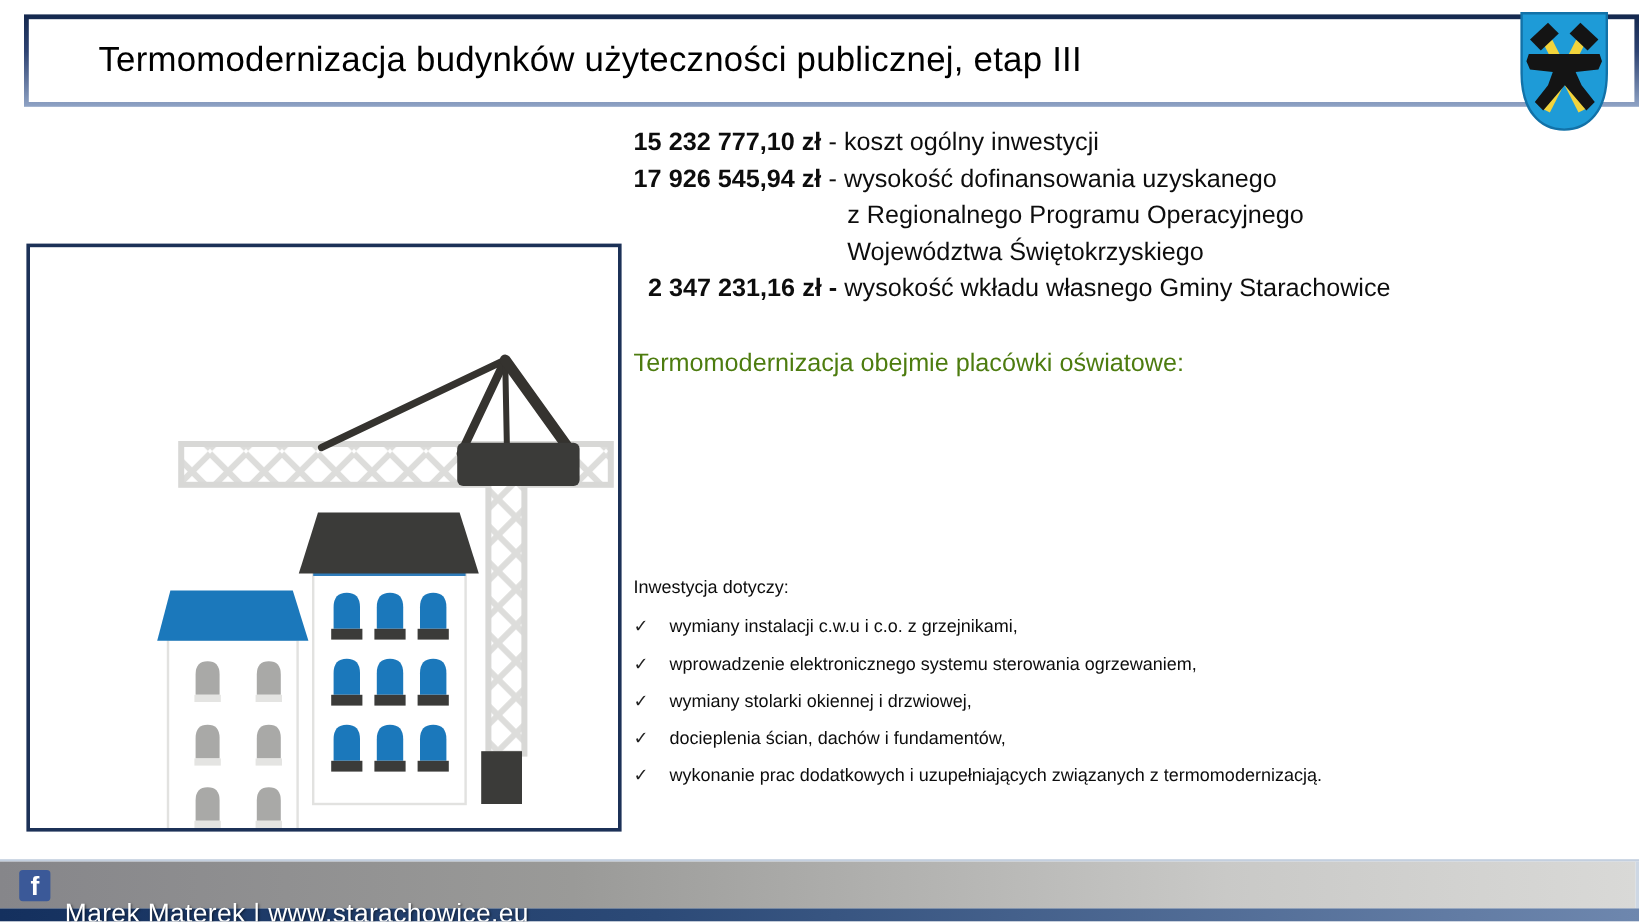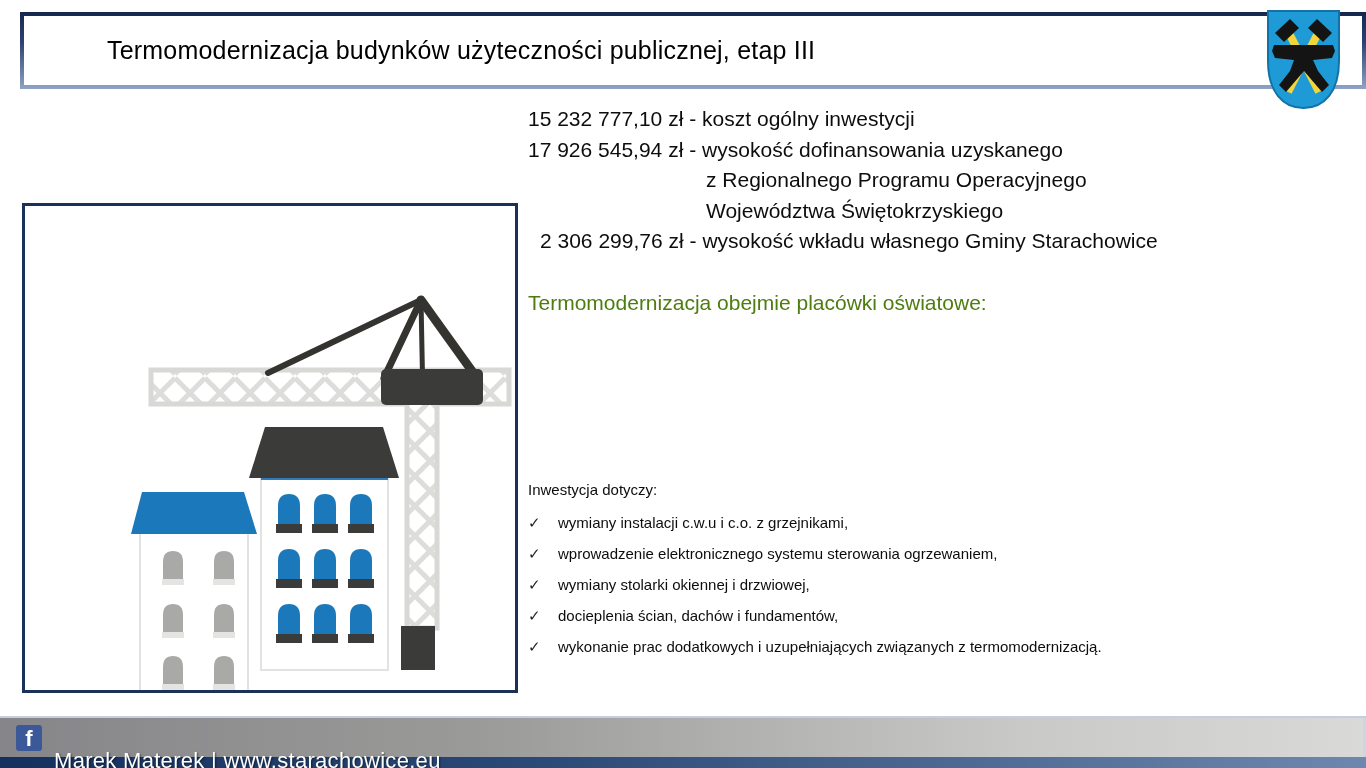--- a/index.html
+++ b/index.html
@@ -12,30 +12,30 @@
   .title-bar{
     position:absolute; left:20px; top:12px; right:0; height:77px;
     background:linear-gradient(180deg,#14284e 0%,#2e4372 40%,#8fa3c5 100%);
     padding:4px;
   }
   .title-bar-inner{
     width:100%; height:100%; background:#fff;
     display:flex; align-items:center;
   }
   .page-title{
-    padding-left:58px; font-size:25px; color:#000; letter-spacing:.2px;margin-left:25px;
+    padding-left:58px; font-size:29px; color:#000; letter-spacing:.2px;
   }
   
   .crest{ position:absolute; left:1266px; top:9px; width:75px; height:101px; z-index:5; }
   
   .finance{
     position:absolute; left:528px; top:104px; font-size:21px; line-height:30.5px; color:#0d0d0d;
     white-space:nowrap;
   }
-  .fin-line .amount{ font-weight:normal; margin-right:6px;margin-top:10px; }
+  .fin-line .amount{ font-weight:bold; margin-right:6px;margin-top:10px; }
   .fin-indent{ padding-left:178px; }
   .fin-small-indent{ padding-left:12px; }
   
   .education{
     position:absolute; left:528px; top:288px; width:764px;
     font-size:21px; line-height:30px; color:#4d7c0f;
   }
   .edu-body{ text-align:justify; }
   
   .investment{
@@ -103,21 +103,21 @@
     <div class="fin-line">
       <span class="amount">17 926 545,94 zł</span><span>- wysokość dofinansowania uzyskanego</span>
     </div>
     <div class="fin-line fin-indent">
       <span>z Regionalnego Programu Operacyjnego</span>
     </div>
     <div class="fin-line fin-indent">
       <span>Województwa Świętokrzyskiego</span>
     </div>
     <div class="fin-line fin-small-indent">
-      <span class="amount">2 306 299,76 zł -</span><span>wysokość wkładu własnego Gminy Starachowice</span>
+      <span class="amount">2 347 231,16 zł -</span><span>wysokość wkładu własnego Gminy Starachowice</span>
     </div>
   </div>
 
   <div class="education">
     <div>Termomodernizacja obejmie placówki oświatowe:</div>
   </div>
 
   <div class="investment">
     <div>Inwestycja dotyczy:</div>
     <ul>

